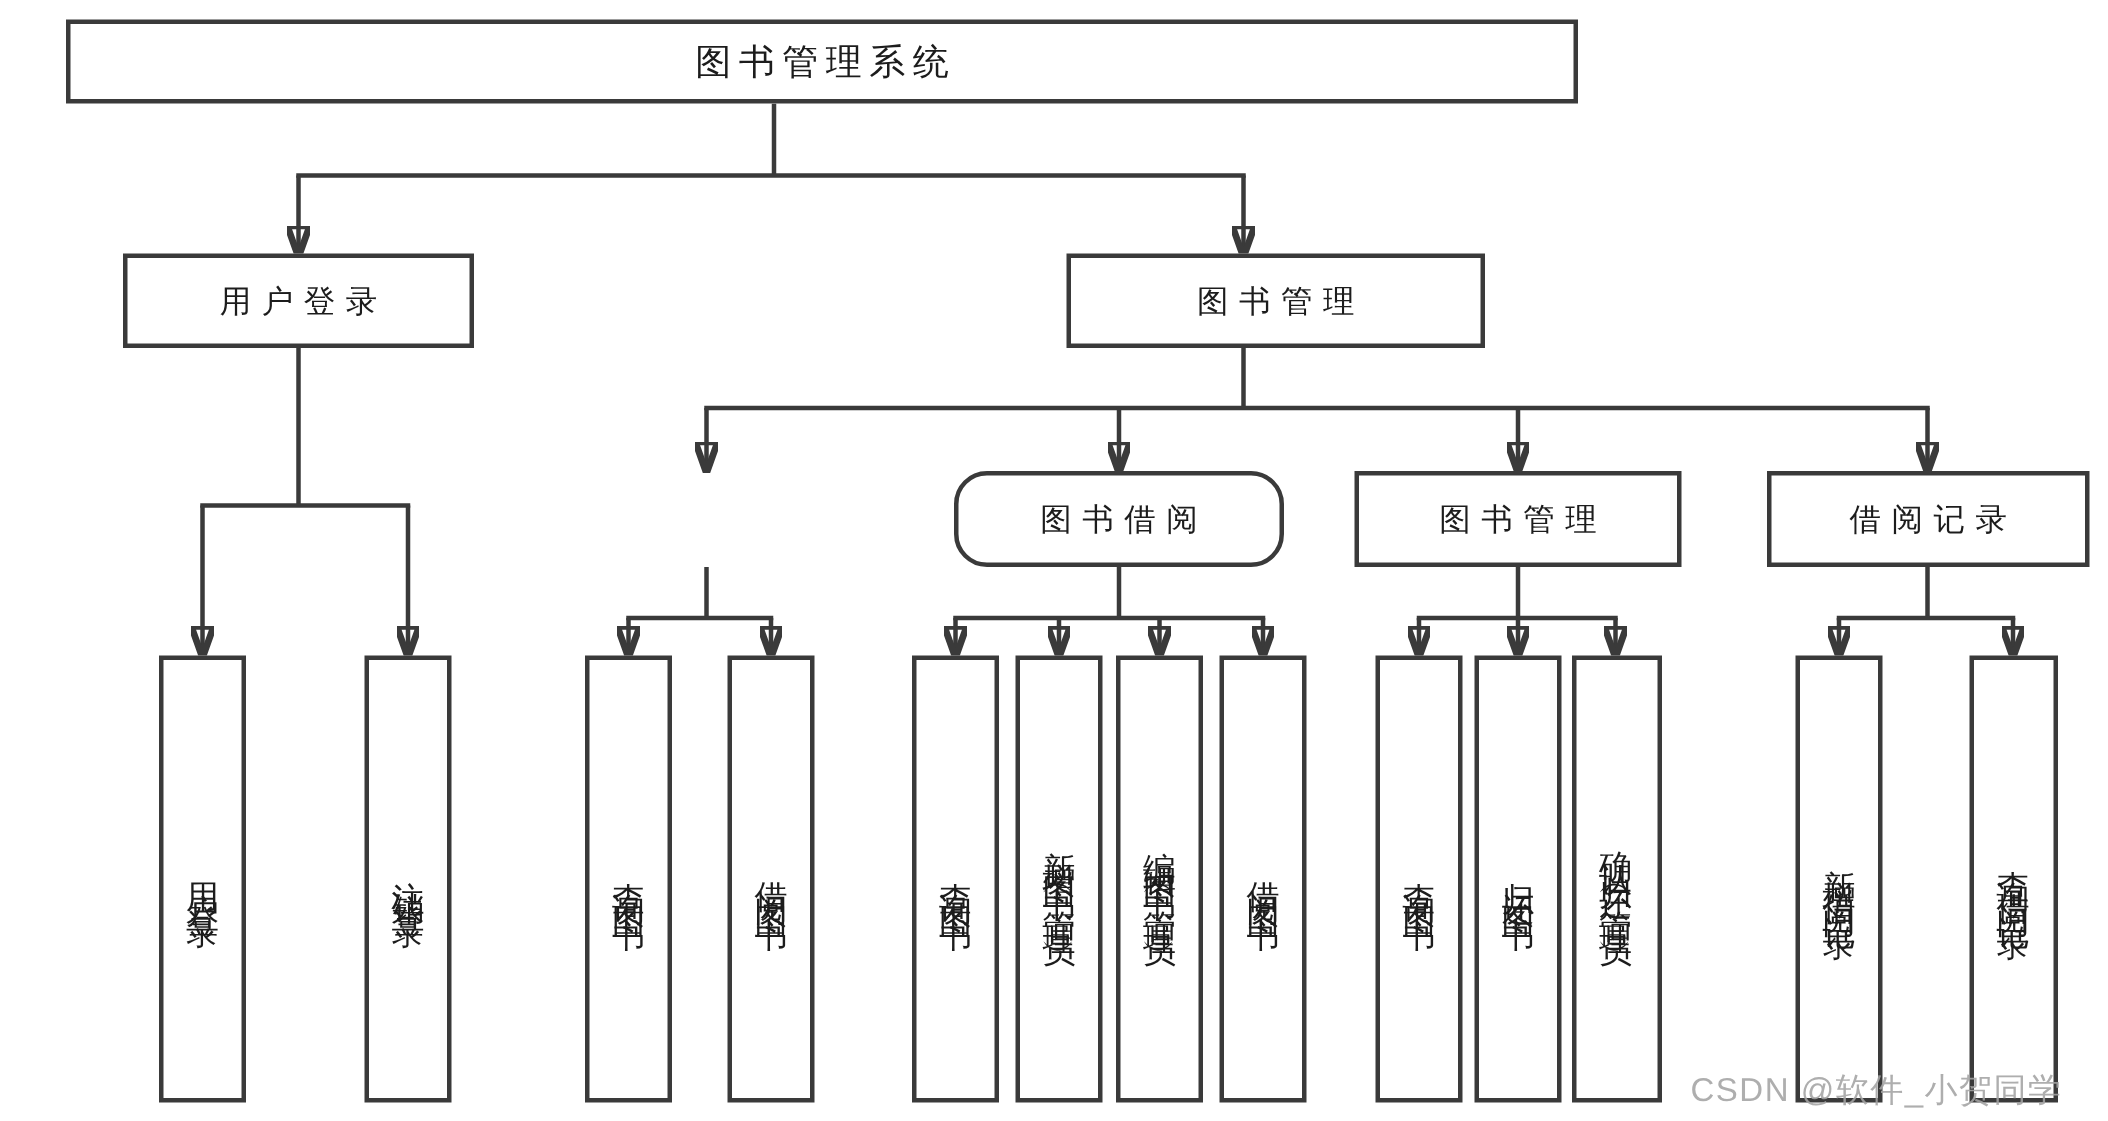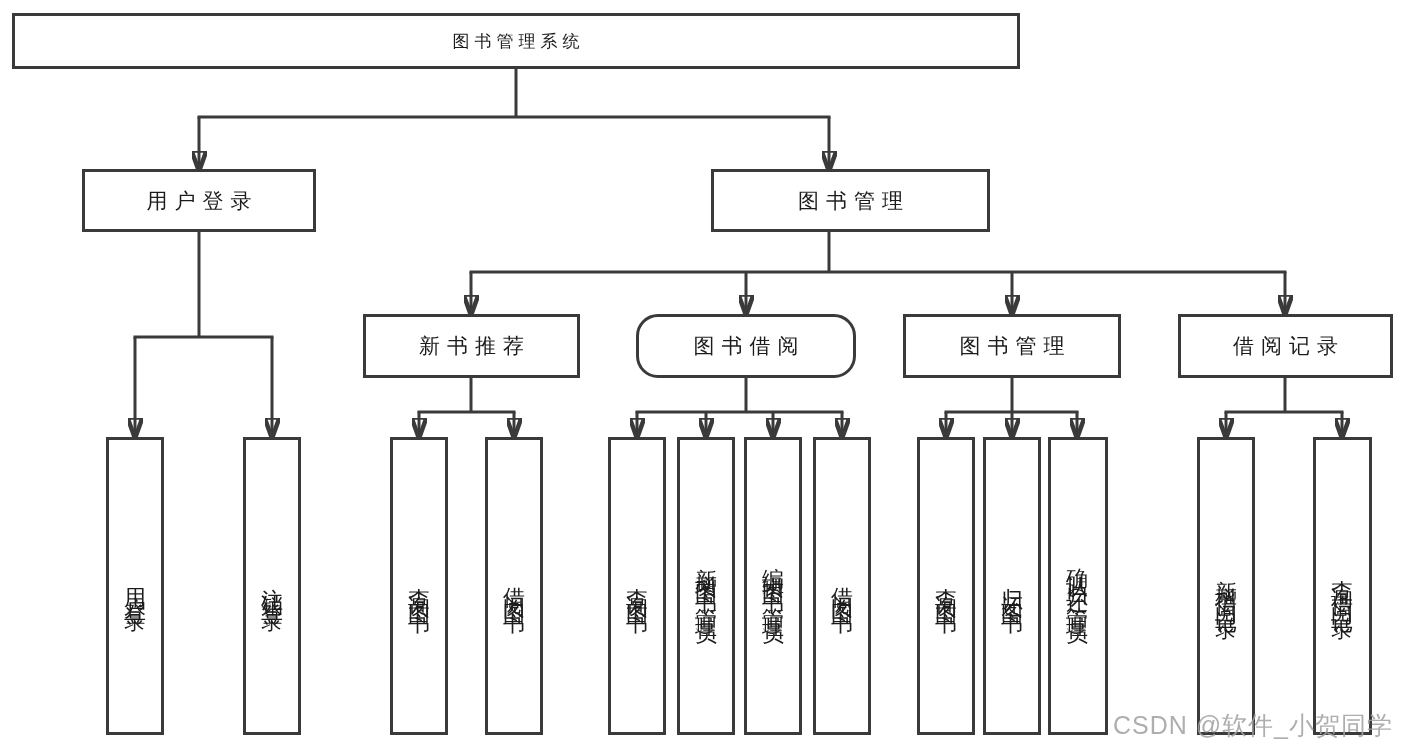--- a/index.html
+++ b/index.html
@@ -19,21 +19,21 @@
     display: flex;
     align-items: center;
     justify-content: center;
     font-size: 21px;
     letter-spacing: 7px;
     text-indent: 7px;
     color: #1c1c1c;
     white-space: nowrap;
     z-index: 2;
   }
-  .hnode.root { font-size: 17px; letter-spacing: 5px; text-indent: 5px; }
+  .hnode.root { font-size: 24px; letter-spacing: 5px; text-indent: 5px; margin-left: 32px; }
   .vnode {
     position: absolute;
     box-sizing: border-box;
     background: #ffffff;
     border: 3px solid #3a3a3a;
     writing-mode: vertical-lr;
     text-orientation: mixed;
     text-align: center;
     line-height: 52px;
     font-size: 22px;
@@ -44,23 +44,23 @@
   #connectors {
     position: absolute;
     left: 0; top: 0;
     width: 1405px; height: 747px;
     z-index: 1;
   }
   #connectors path { stroke: #3a3a3a; stroke-width: 3; fill: none; }
   #connectors path.bar { stroke-linecap: square; }
   #watermark {
     position: absolute;
-    right: 12px;
+    right: 30px;
     bottom: 5px;
-    font-size: 25px;
+    font-size: 22px;
     color: #a3a3a3;
     opacity: 0.88;
     letter-spacing: 1px;
     z-index: 3;
     white-space: nowrap;
   }
 </style>
 </head>
 <body>
 
@@ -112,21 +112,20 @@
     <path class="bar" d="M1226 412 H1342"></path>
     <path d="M1226 412 V437" marker-end="url(#arrow)"></path>
     <path d="M1342 412 V437" marker-end="url(#arrow)"></path>
   </svg>
 
   <div class="hnode root" style="left:12px; top:13px; width:1008px; height:56px;">图书管理系统</div>
 
   <div class="hnode" style="left:82px; top:169px; width:234px; height:63px;">用户登录</div>
   <div class="hnode" style="left:711px; top:169px; width:279px; height:63px;">图书管理</div>
 
-  <div class="hnode" style="left:363px; top:314px; width:217px; height:64px;">新书推荐</div>
   <div class="hnode" style="left:636px; top:314px; width:220px; height:64px;border-radius:22px;">图书借阅</div>
   <div class="hnode" style="left:903px; top:314px; width:218px; height:64px;">图书管理</div>
   <div class="hnode" style="left:1178px; top:314px; width:215px; height:64px;">借阅记录</div>
 
   <div class="vnode" style="left:106px; top:437px; width:58px; height:298px;">用户登录</div>
   <div class="vnode" style="left:243px; top:437px; width:58px; height:298px;">注销登录</div>
 
   <div class="vnode" style="left:390px; top:437px; width:58px; height:298px;">查询图书</div>
   <div class="vnode" style="left:485px; top:437px; width:58px; height:298px;">借阅图书</div>
 

